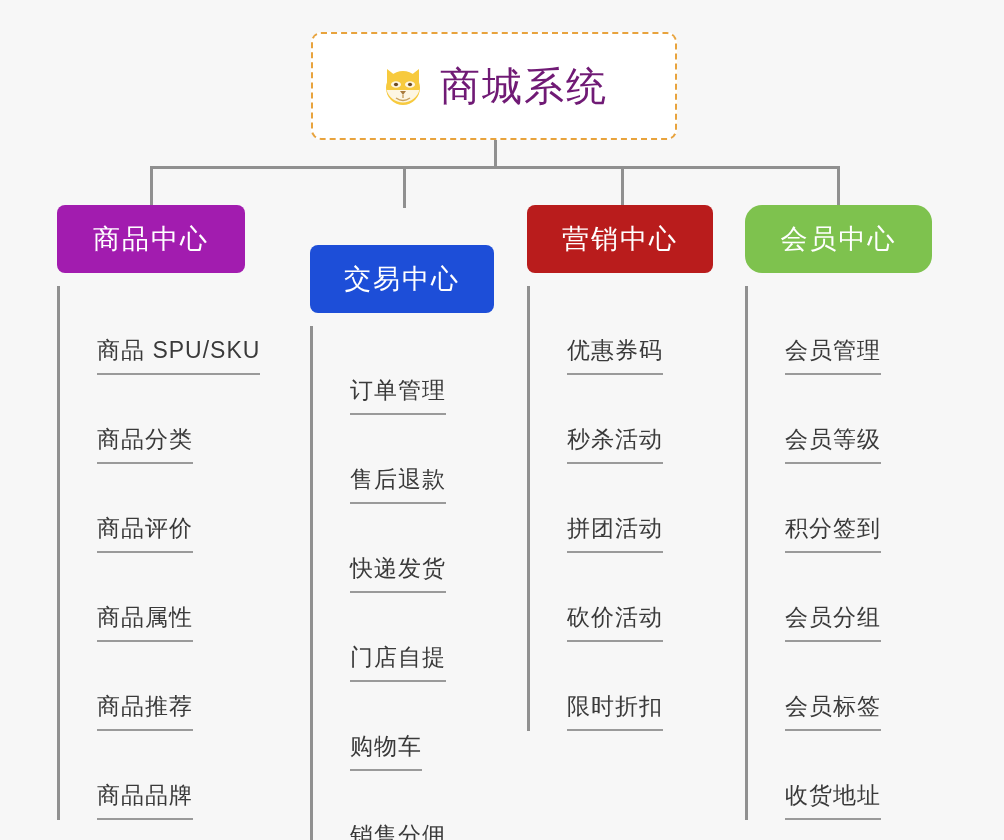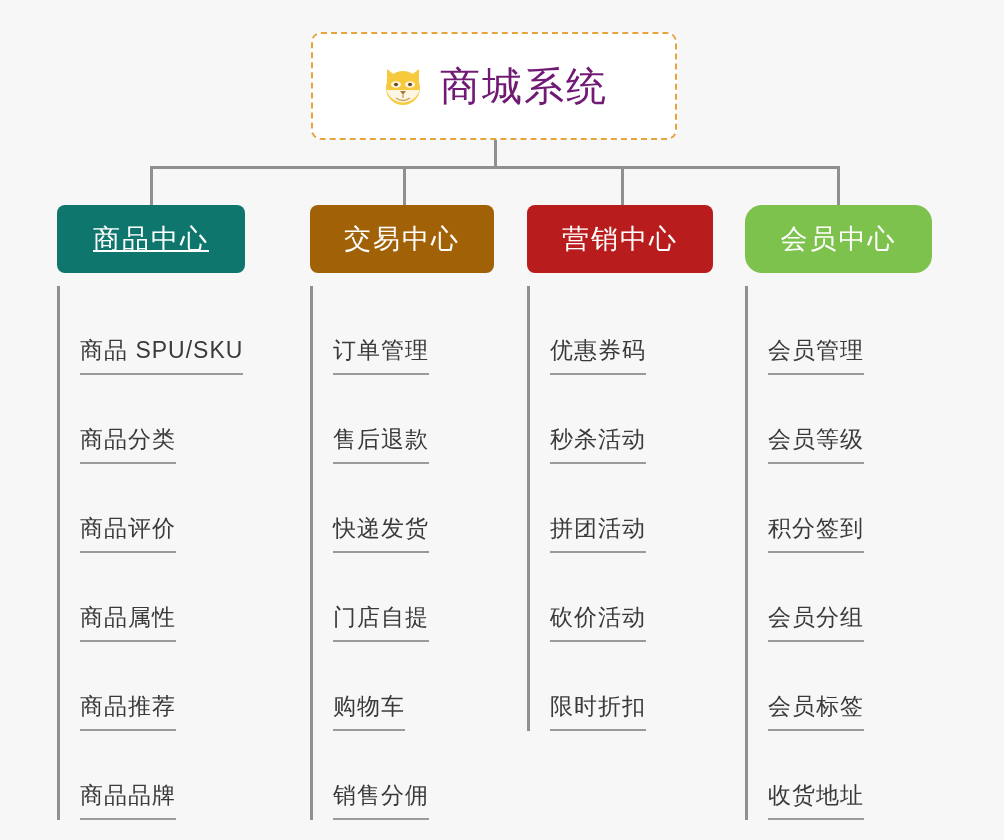--- a/index.html
+++ b/index.html
@@ -67,29 +67,30 @@
     box-sizing: border-box;
     height: 68px;
     border-radius: 8px;
     display: flex;
     align-items: center;
     justify-content: center;
     color: #ffffff;
     font-size: 27px;
     letter-spacing: 2px;
   }
-  .cat-blue   { background: #0f766e; text-decoration: underline; }
-  .cat-red    { background: #a16207; }
+  .cat-blue   { background: #a21caf; }
+  .cat-red    { background: #1d4ed8; margin-top: 40px; }
   .cat-orange { background: #b91c1c; }
   .cat-green  { background: #7ec24e; border-radius: 17px; }
 
   
   .leaf-list {
     position: relative;
     margin-top: 13px;
+    padding-left: 17px;
     border-left: 3px solid #909090;
   }
   .leaf-item {
     height: 89px;
     display: flex;
     align-items: flex-end;
     justify-content: flex-start;
     padding-left: 20px;
   }
   .leaf-text {

